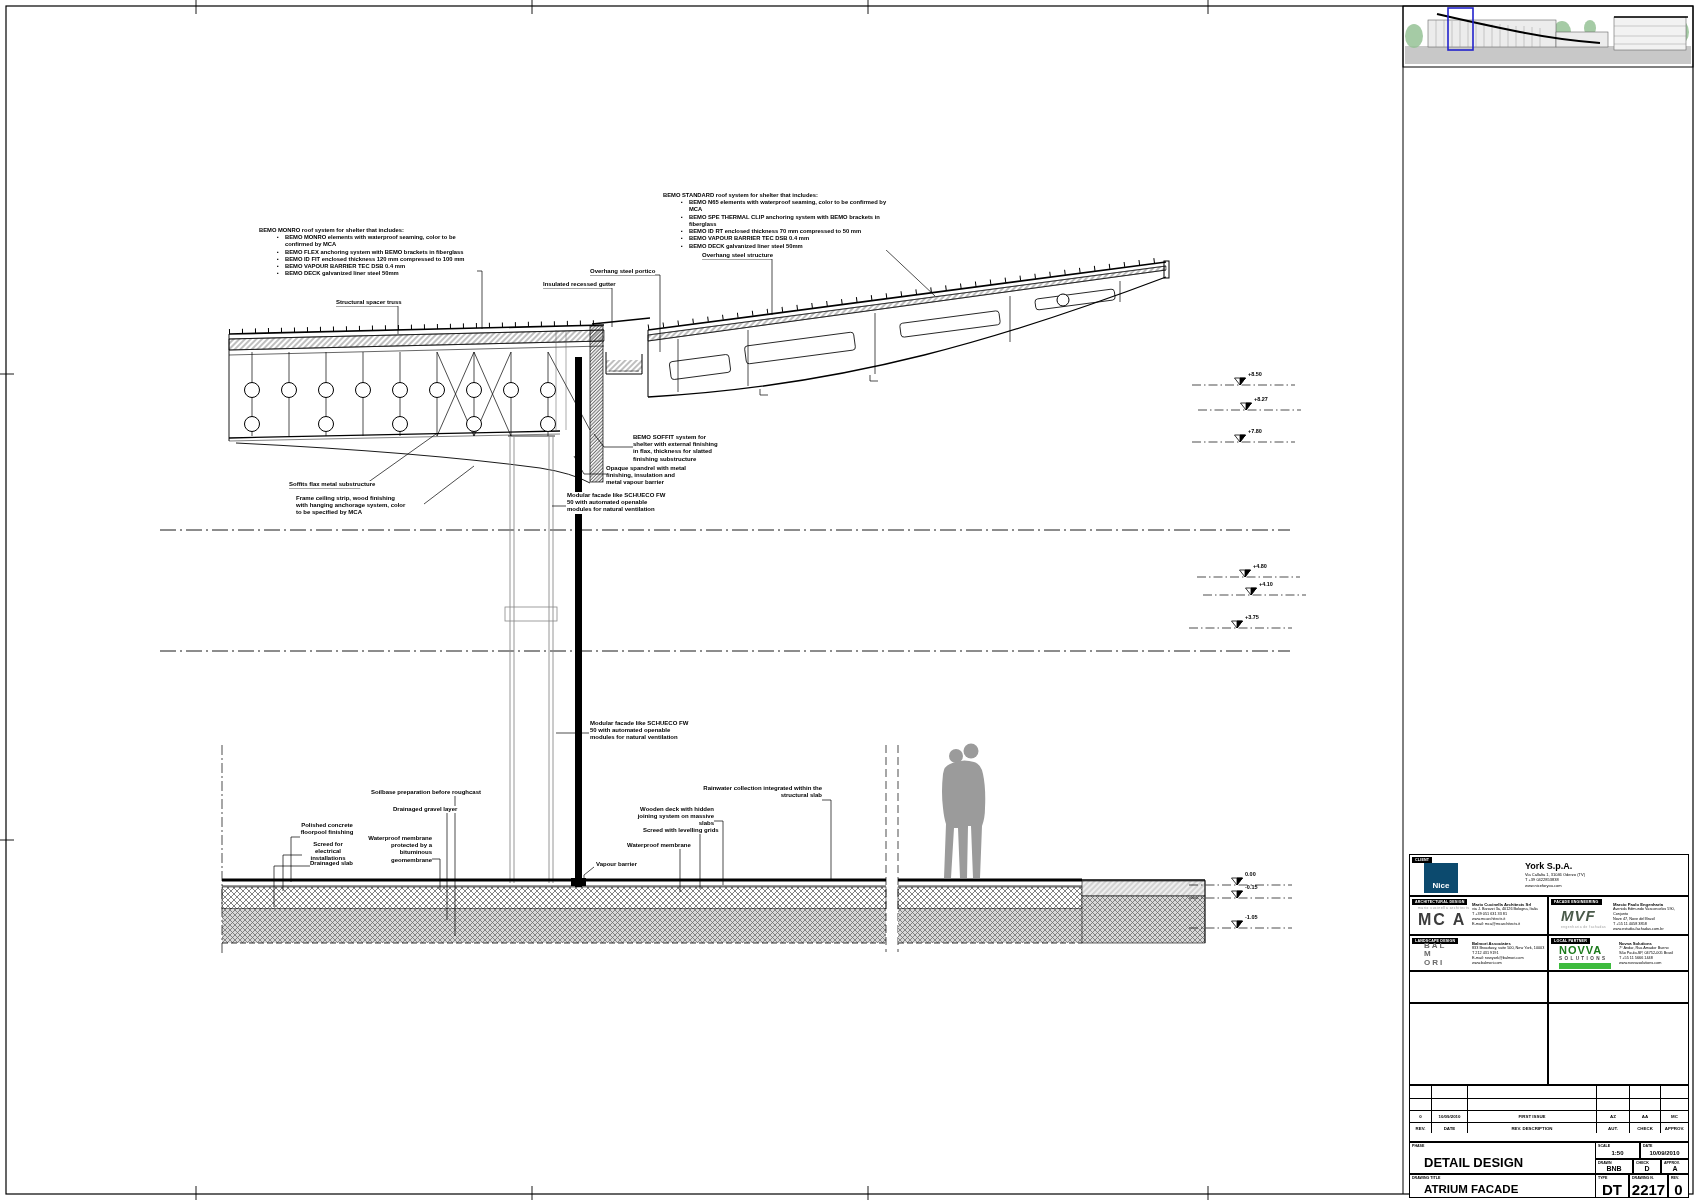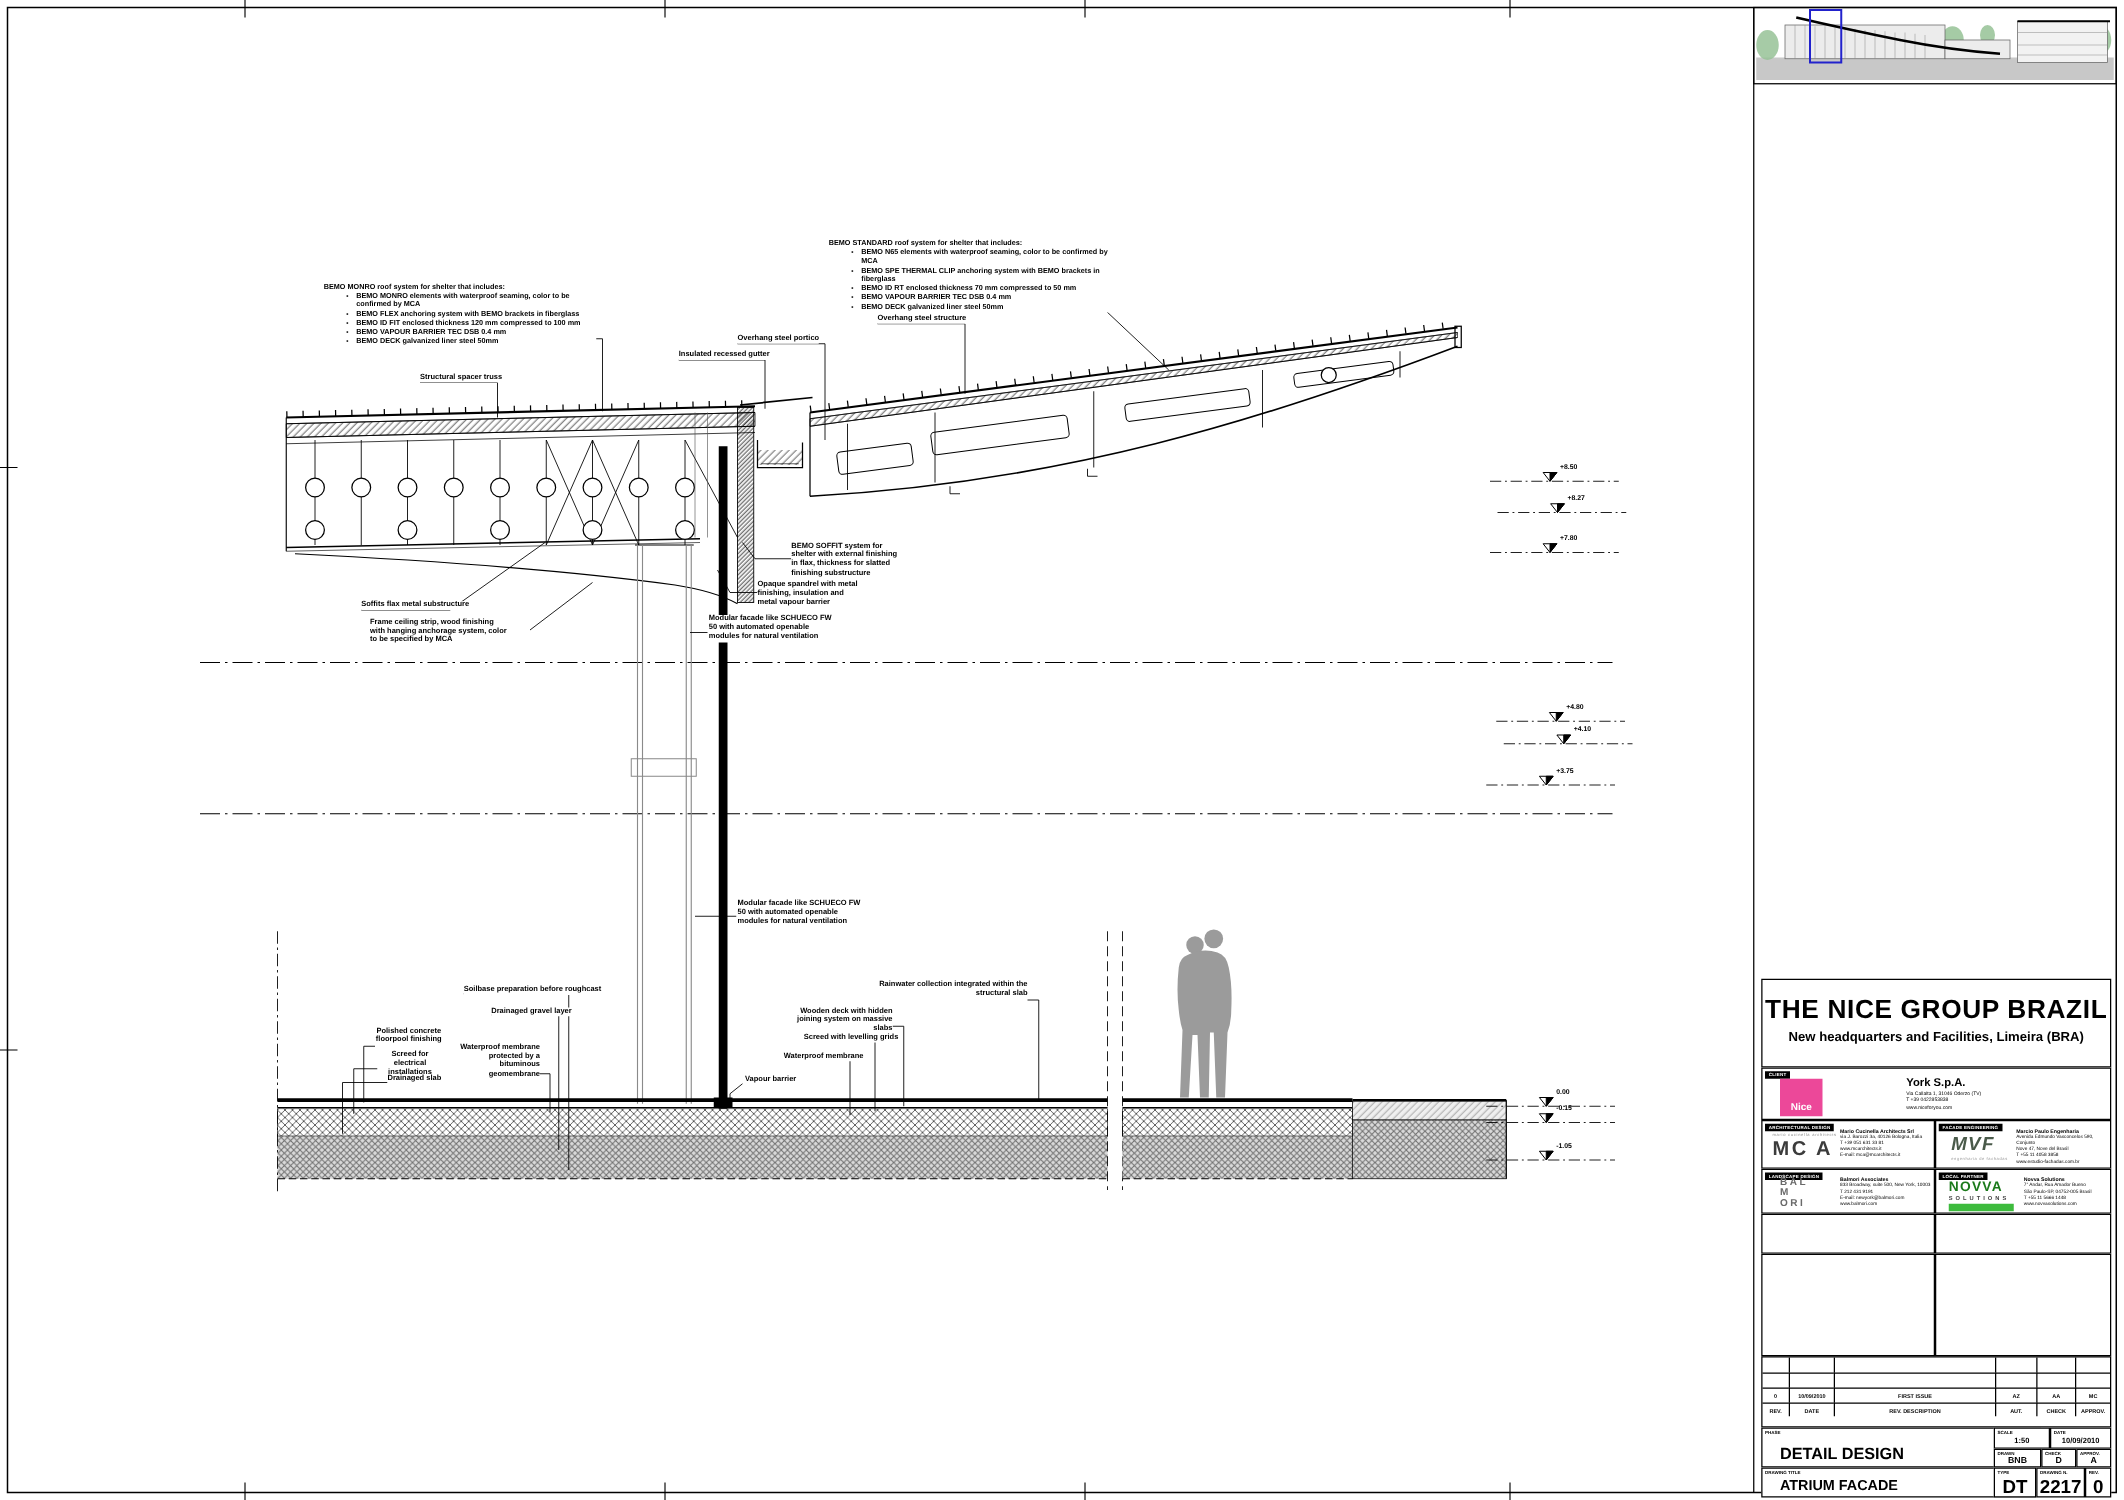--- a/index.html
+++ b/index.html
@@ -18,21 +18,21 @@
   .cell{position:absolute;border:1px solid #000;box-sizing:border-box;background:#fff;}
   .tag{position:absolute;left:2px;top:2px;background:#000;color:#fff;
        font-size:3.6px;font-weight:700;padding:1px 3px;letter-spacing:.2px;}
   .tinylab{position:absolute;left:2px;top:1px;font-size:3.6px;font-weight:700;}
   .proj-title{font-size:21px;font-weight:700;text-align:center;margin-top:12px;letter-spacing:.5px;}
   .proj-sub{font-size:10.5px;font-weight:700;text-align:center;margin-top:4px;}
   .addr{font-size:4px;line-height:1.35;}
   .addr .nm{font-size:9px;font-weight:700;line-height:1.2;}
   .caddr{position:absolute;font-size:3.8px;line-height:1.3;}
   .caddr .nm{font-size:4.2px;font-weight:700;}
-  .logo-nice{position:absolute;left:14px;top:8px;width:34px;height:30px;background:#ec4899;
+  .logo-nice{position:absolute;left:14px;top:8px;width:34px;height:30px;background:#0c4a6e;
        color:#fff;font-size:8px;font-weight:700;display:flex;align-items:flex-end;
        justify-content:center;padding-bottom:3px;box-sizing:border-box;}
   .logo-mca{position:absolute;left:8px;top:14px;font-size:16px;letter-spacing:2px;
        color:#3c3c3c;font-weight:700;}
   .logo-mca-cap{position:absolute;left:8px;top:9px;font-size:3.2px;color:#888;letter-spacing:.6px;}
   .logo-balmori{position:absolute;left:14px;top:6px;font-size:8px;line-height:1.05;
        letter-spacing:2px;color:#6a6a6a;font-weight:700;white-space:pre-line;}
   .logo-novva{position:absolute;left:10px;top:8px;font-size:11px;font-weight:700;color:#1b7a1b;letter-spacing:1px;}
   .logo-novva-sub{position:absolute;left:10px;top:20px;font-size:4.6px;letter-spacing:2.4px;color:#444;font-weight:700;}
   .novva-bar{position:absolute;left:10px;top:27px;width:52px;height:6px;background:#3dbb3d;}
@@ -319,24 +319,20 @@
 <span class="elev" style="left:1248px;top:428px;">+7.80</span>
 <span class="elev" style="left:1253px;top:563px;">+4.80</span>
 <span class="elev" style="left:1259px;top:581px;">+4.10</span>
 <span class="elev" style="left:1245px;top:614px;">+3.75</span>
 <span class="elev" style="left:1245px;top:871px;">0.00</span>
 <span class="elev" style="left:1245px;top:884px;">-0.15</span>
 <span class="elev" style="left:1245px;top:914px;">-1.05</span>
 
 <div id="titleblock">
 
-  <div class="cell" style="left:0;top:0;width:280px;height:71px;border-width:1.5px;">
-    <div class="proj-title">THE NICE GROUP BRAZIL</div>
-    <div class="proj-sub">New headquarters and Facilities, Limeira (BRA)</div>
-  </div>
 
   <div class="cell" style="left:0;top:71px;width:280px;height:42px;">
     <span class="tag">CLIENT</span>
     <div class="logo-nice">Nice</div>
     <div class="addr" style="position:absolute;left:115px;top:6px;">
       <div class="nm">York S.p.A.</div>
       <div>Via Callalta 1, 31046 Oderzo (TV)</div>
       <div>T +39 0422853838</div>
       <div>www.niceforyou.com</div>
     </div>

